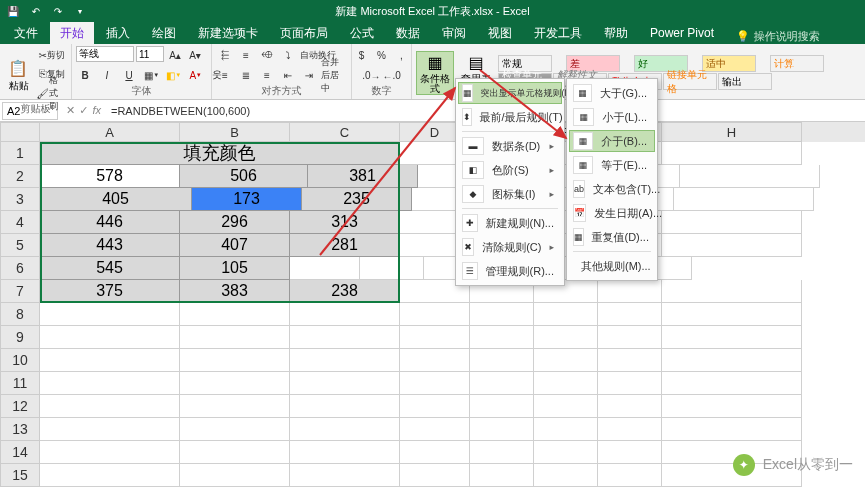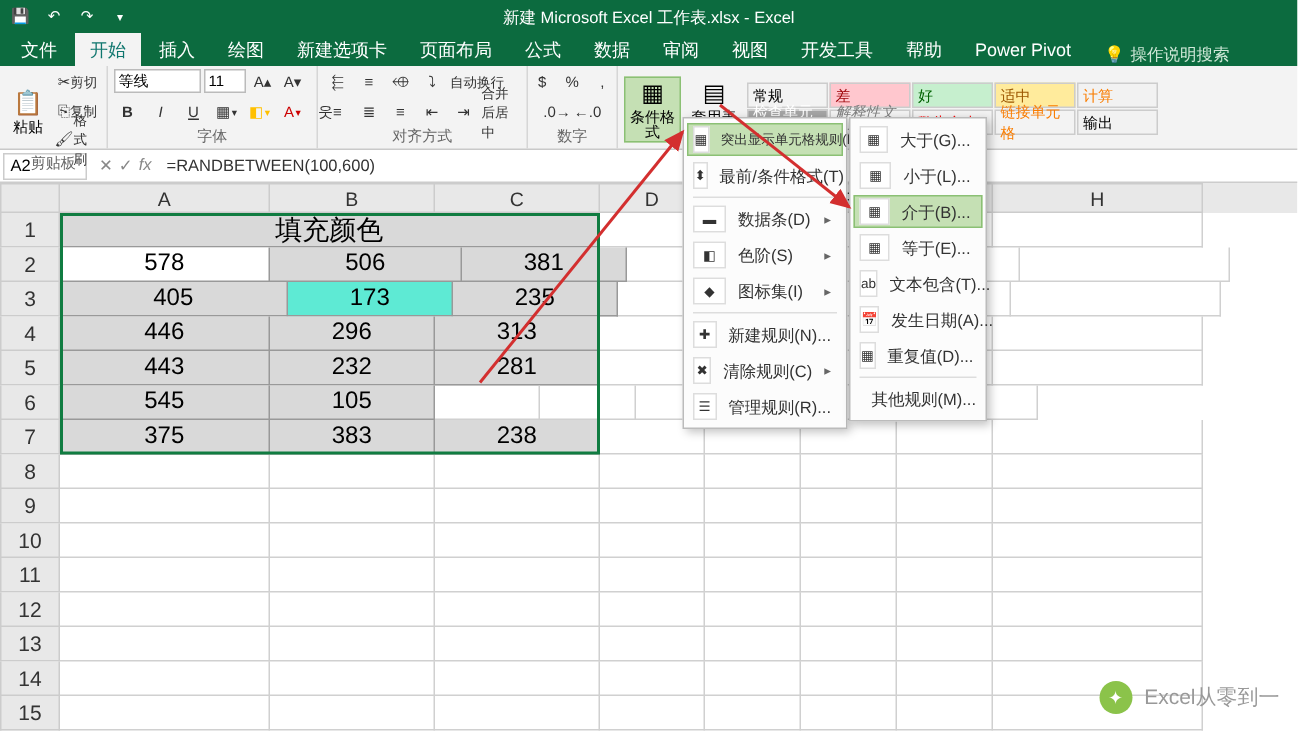--- a/index.html
+++ b/index.html
@@ -7,21 +7,21 @@
 
   
   .titlebar { background: #0c6b3f; height: 22px; display: flex; align-items: center; color: #fff; position: relative; }
   .titlebar-left { display: flex; align-items: center; gap: 6px; padding-left: 6px; }
   .titlebar-left .qat-btn { width: 16px; height: 16px; display: inline-flex; align-items: center; justify-content: center; font-size: 10px; }
   .titlebar-center { position: absolute; left: 50%; transform: translateX(-50%); font-size: 11px; }
 
   
   .tabs { background: #0c6b3f; height: 22px; display: flex; align-items: flex-end; color: #fff; padding-left: 4px; gap: 2px; }
   .tab { padding: 3px 10px; font-size: 12px; height: 22px; display: flex; align-items: center; cursor: pointer; }
-  .tab.active { background: #f3f3f3; color: #0f766e; }
+  .tab.active { background: #f3f3f3; color: #6d28d9; }
   .tab.file { background: transparent; color: #fff; }
   .tell-me { margin-left: 10px; display: flex; align-items: center; gap: 4px; font-size: 11px; color: #d0e8d8; }
 
   
   .ribbon { background: #f3f3f3; height: 56px; display: flex; border-bottom: 1px solid #c9c9c9; position: relative; }
   .group { border-right: 1px solid #d6d6d6; display: flex; flex-direction: column; justify-content: space-between; padding: 2px 4px 0; }
   .group-body { display: flex; align-items: center; gap: 3px; flex: 1; }
   .group-label { text-align: center; font-size: 10px; color: #666; padding-bottom: 1px; }
   .btn { display: inline-flex; align-items: center; justify-content: center; min-width: 18px; height: 18px; font-size: 10px; color: #333; }
   .btn-col { display: flex; flex-direction: column; gap: 1px; }
@@ -188,21 +188,21 @@
     <div class="group-body">
       <div class="big-btn cond-fmt-btn">
         <span class="ico">▦</span>
         <span class="lbl">条件格式</span>
       </div>
       <div class="big-btn">
         <span class="ico">▤</span>
         <span class="lbl">套用表格格式</span>
       </div>
       <div style="display:flex;flex-direction:column;gap:1px">
-        <div style="display:flex;gap:1px">
+        <div style="display:flex;gap:14px">
           <div class="style-cell">常规</div>
           <div class="style-cell" style="background:#ffc7ce;color:#9c0006">差</div>
           <div class="style-cell" style="background:#c6efce;color:#006100">好</div>
           <div class="style-cell" style="background:#ffeb9c;color:#9c5700">适中</div>
           <div class="style-cell" style="background:#f2f2f2;color:#fa7d00">计算</div>
         </div>
         <div style="display:flex;gap:1px">
           <div class="style-cell" style="background:#a5a5a5;color:#fff">检查单元格</div>
           <div class="style-cell" style="color:#7f7f7f;font-style:italic">解释性文本</div>
           <div class="style-cell" style="color:#ff0000">警告文本</div>
@@ -255,21 +255,21 @@
         <div class="cell" style="width: 110px; background: rgb(217, 217, 217); border-right: 1px solid rgb(153, 153, 153); border-bottom: 1px solid rgb(153, 153, 153);">381</div>
         <div class="cell" style="width: 70px;"></div>
         <div class="cell" style="width: 64px;"></div>
         <div class="cell" style="width: 64px;"></div>
         <div class="cell" style="width: 64px;"></div>
         <div class="cell" style="width: 140px;"></div>
       </div>
       <div class="row">
         <div class="rh">3</div>
         <div class="cell" style="width: 152px; background: rgb(217, 217, 217); border-right: 1px solid rgb(153, 153, 153); border-bottom: 1px solid rgb(153, 153, 153);">405</div>
-        <div class="cell" style="width: 110px; background: #5eead4; border-right: 1px solid rgb(153, 153, 153); border-bottom: 1px solid rgb(153, 153, 153);">173</div>
+        <div class="cell" style="width: 110px; background: #3b82f6; border-right: 1px solid rgb(153, 153, 153); border-bottom: 1px solid rgb(153, 153, 153);">173</div>
         <div class="cell" style="width: 110px; background: rgb(217, 217, 217); border-right: 1px solid rgb(153, 153, 153); border-bottom: 1px solid rgb(153, 153, 153);">235</div>
         <div class="cell" style="width: 70px;"></div>
         <div class="cell" style="width: 64px;"></div>
         <div class="cell" style="width: 64px;"></div>
         <div class="cell" style="width: 64px;"></div>
         <div class="cell" style="width: 140px;"></div>
       </div>
       <div class="row">
         <div class="rh">4</div>
         <div class="cell" style="width: 140px; background: rgb(217, 217, 217); border-right: 1px solid rgb(153, 153, 153); border-bottom: 1px solid rgb(153, 153, 153);">446</div>
@@ -277,21 +277,21 @@
         <div class="cell" style="width: 110px; background: rgb(217, 217, 217); border-right: 1px solid rgb(153, 153, 153); border-bottom: 1px solid rgb(153, 153, 153);">313</div>
         <div class="cell" style="width: 70px;"></div>
         <div class="cell" style="width: 64px;"></div>
         <div class="cell" style="width: 64px;"></div>
         <div class="cell" style="width: 64px;"></div>
         <div class="cell" style="width: 140px;"></div>
       </div>
       <div class="row">
         <div class="rh">5</div>
         <div class="cell" style="width: 140px; background: rgb(217, 217, 217); border-right: 1px solid rgb(153, 153, 153); border-bottom: 1px solid rgb(153, 153, 153);">443</div>
-        <div class="cell" style="width: 110px; background: rgb(217, 217, 217); border-right: 1px solid rgb(153, 153, 153); border-bottom: 1px solid rgb(153, 153, 153);">232</div>
+        <div class="cell" style="width: 110px; background: rgb(217, 217, 217); border-right: 1px solid rgb(153, 153, 153); border-bottom: 1px solid rgb(153, 153, 153);">407</div>
         <div class="cell" style="width: 110px; background: rgb(217, 217, 217); border-right: 1px solid rgb(153, 153, 153); border-bottom: 1px solid rgb(153, 153, 153);">281</div>
         <div class="cell" style="width: 70px;"></div>
         <div class="cell" style="width: 64px;"></div>
         <div class="cell" style="width: 64px;"></div>
         <div class="cell" style="width: 64px;"></div>
         <div class="cell" style="width: 140px;"></div>
       </div>
       <div class="row">
         <div class="rh">6</div>
         <div class="cell" style="width: 140px; background: rgb(217, 217, 217); border-right: 1px solid rgb(153, 153, 153); border-bottom: 1px solid rgb(153, 153, 153);">545</div>
@@ -407,21 +407,21 @@
 </div>
 
 <div class="menu" style="top:78px;left:455px;width:110px">
   <div class="menu-item hover">
       <span class="micon">▦</span>
       <span style="font-size:9px">突出显示单元格规则(H)</span>
       <span class="arrow">▸</span>
     </div>
   <div class="menu-item">
       <span class="micon">⬍</span>
-      <span>最前/条件格式(T)</span>
+      <span>最前/最后规则(T)</span>
       <span class="arrow">▸</span>
     </div>
   <div class="menu-sep"></div>
   <div class="menu-item">
       <span class="micon">▬</span>
       <span>数据条(D)</span>
       <span class="arrow">▸</span>
     </div>
   <div class="menu-item">
       <span class="micon">◧</span>

